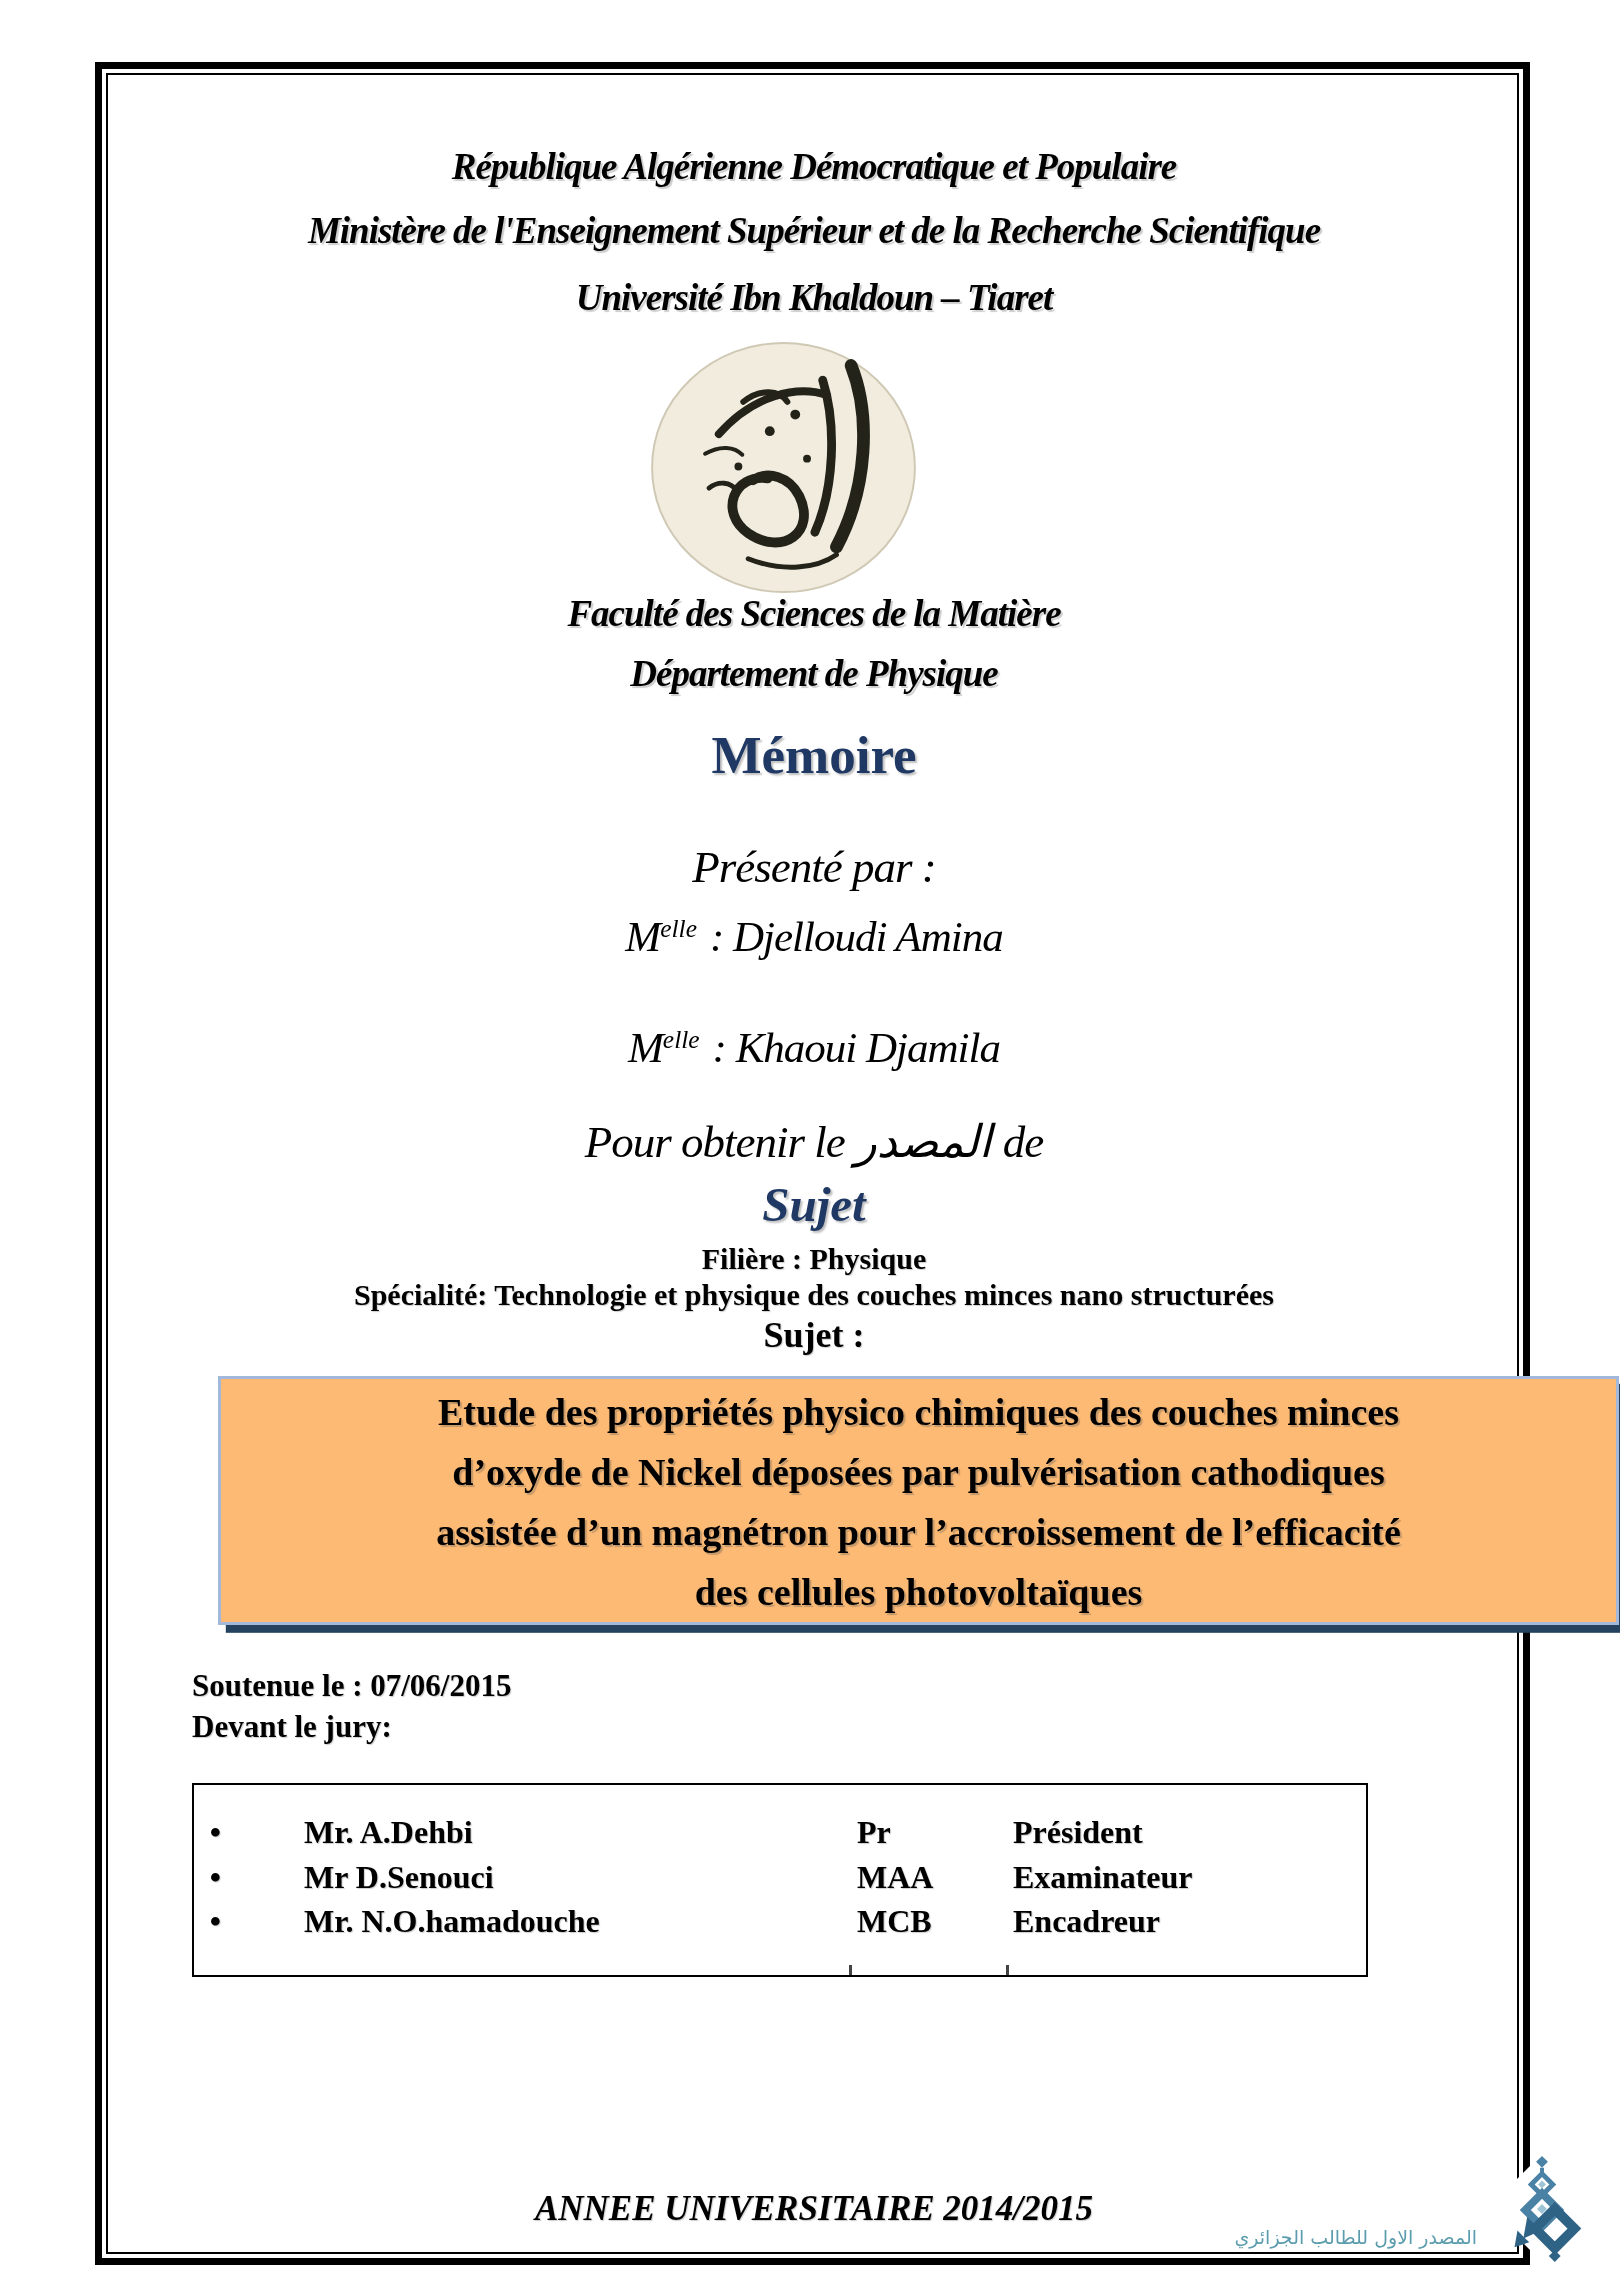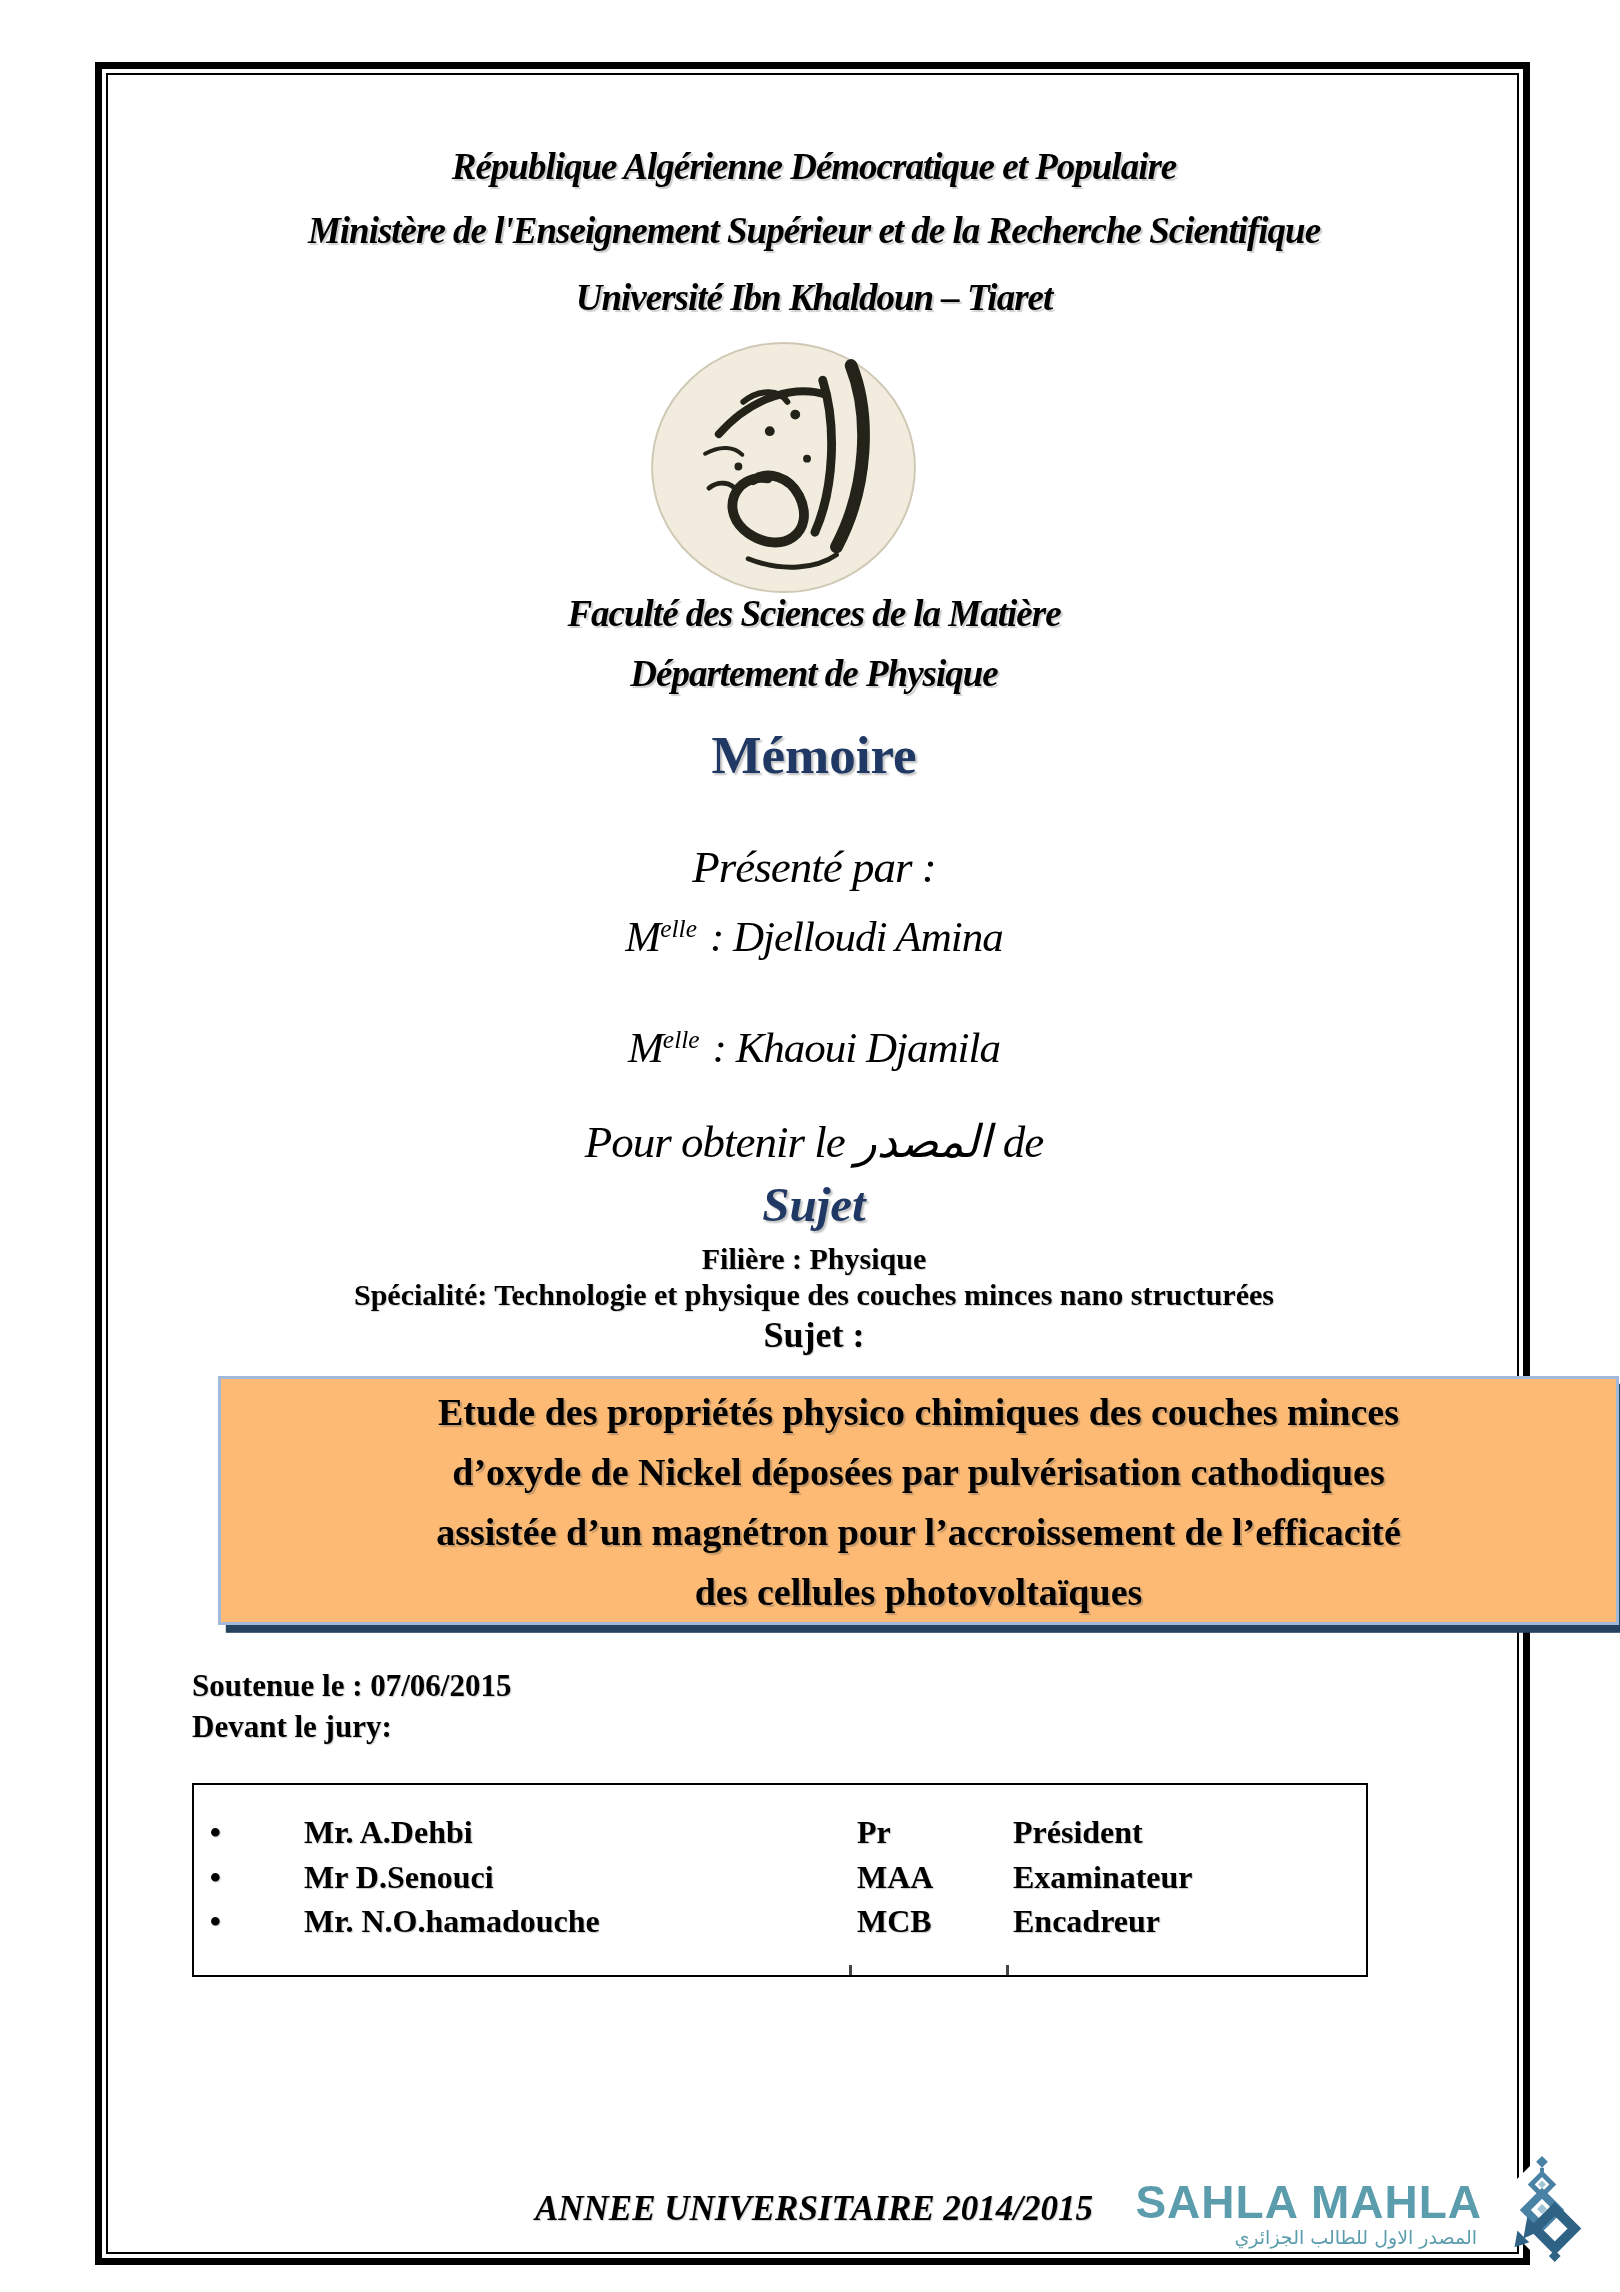--- a/index.html
+++ b/index.html
@@ -155,21 +155,20 @@
       <span class="jury-name">Mr. N.O.hamadouche</span>
       <span class="jury-grade">MCB</span>
       <span class="jury-role">Encadreur</span>
     </div>
     <div class="jury-tick" style="left:655px"></div>
     <div class="jury-tick" style="left:812px"></div>
   </div>
 
   <div class="center-row annee" style="top:2162px">ANNEE UNIVERSITAIRE 2014/2015</div>
 
-  <div class="sahla-text">SAHLA MAHLA</div>
   <div class="sahla-ar">المصدر الاول للطالب الجزائري</div>
 
   <svg class="sahla-emblem" viewBox="0 0 110 110">
     <path d="M55,0 L110,55 55,110 0,55 Z" fill="#ffffff"></path>
     <path d="M55,2 l6,6 -6,6 -6,-6 Z" fill="#4A82A6"></path>
     <line x1="55" y1="14" x2="55" y2="22" stroke="#4A82A6" stroke-width="4"></line>
     <path d="M55,20 l11,11 -11,11 -11,-11 Z" fill="none" stroke="#4A82A6" stroke-width="5"></path>
     <path d="M55,27 l4,4 -4,4 -4,-4 Z" fill="#9FC4D6"></path>
     <path d="M55,40 l17,17 -17,17 -17,-17 Z" fill="none" stroke="#4A82A6" stroke-width="8"></path>
     <path d="M55,51 l5,5 -5,5 -5,-5 Z" fill="#9FC4D6"></path>

